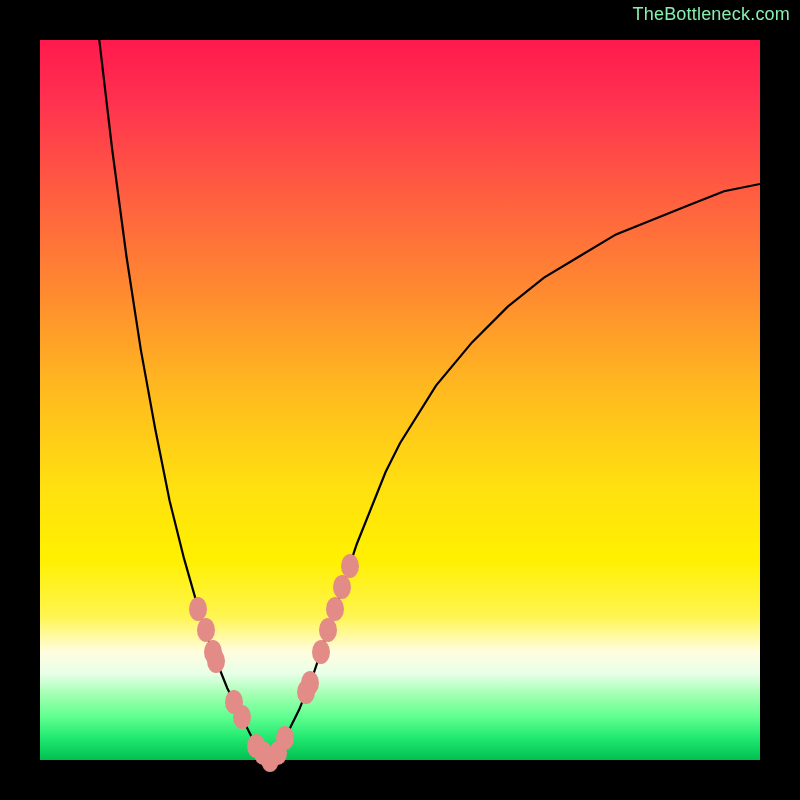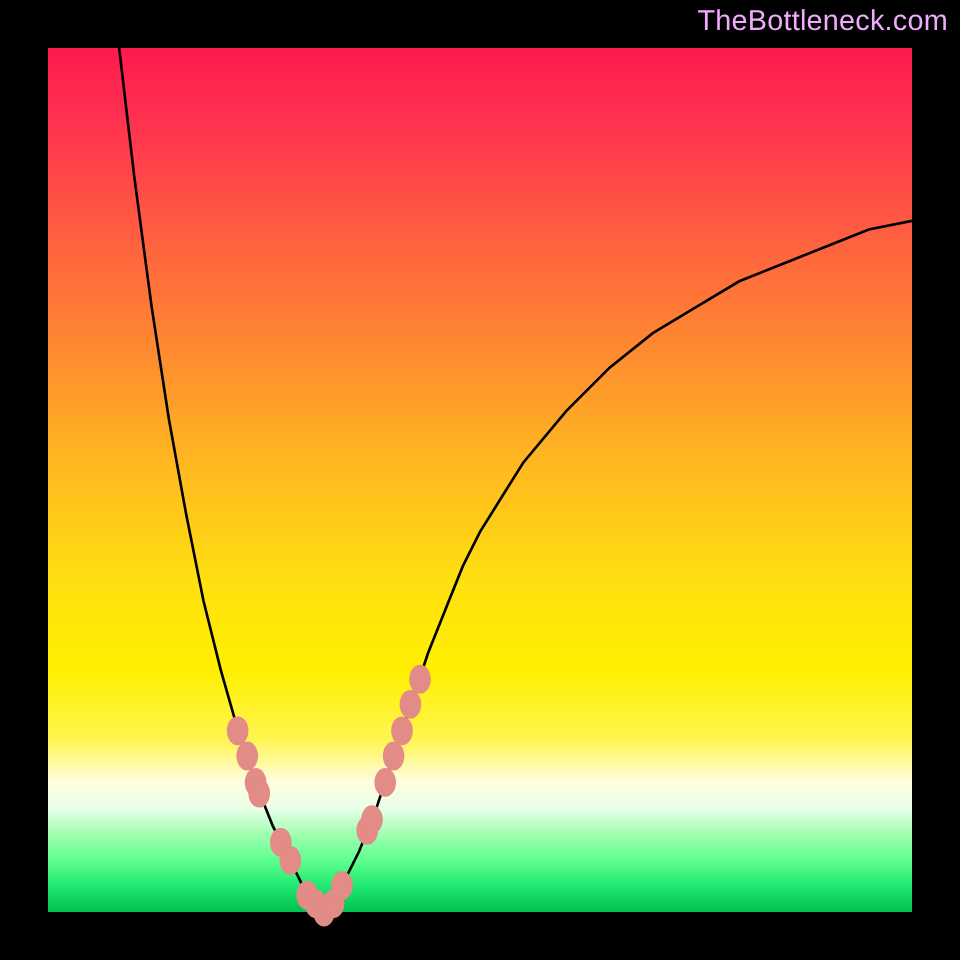--- a/index.html
+++ b/index.html
@@ -15,21 +15,21 @@
     #fff000 72%,
     #fff550 80%,
     #fffde0 85%,
     #e8ffe8 88%,
     #a0ffb0 91%,
     #60ff90 94%,
     #20e870 97%,
     #00c050 100%)}
 #curve-svg{position:absolute;left:40px;top:40px;width:720px;height:720px;pointer-events:none}
 .dot{position:absolute;width:18px;height:24px;border-radius:9px/12px;background:#e38b86;transform:translate(-50%,-50%)}
-#watermark{position:absolute;top:4px;right:10px;color:#f0abfc;font-size:24px;font-weight:400;letter-spacing:0.2px}
+#watermark{position:absolute;top:4px;right:10px;color:#86efac;font-size:18px;font-weight:400;letter-spacing:0.2px}
 </style>
 </head>
 <body>
 
 <div id="stage">
   <div id="watermark">TheBottleneck.com</div>
   <div id="plot"></div>
   <svg id="curve-svg" viewBox="0 0 720 720" preserveAspectRatio="none">
     <path id="curve-path" fill="none" stroke="#000" stroke-width="2.2" d="M0.0 -720.0 L14.4 -504.0 L28.8 -324.0 L43.2 -158.4 L57.6 -14.4 L72.0 108.0 L86.4 216.0 L100.8 309.6 L115.2 388.8 L129.6 460.8 L144.0 518.4 L158.4 568.8 L172.8 612.0 L187.2 648.0 L201.6 676.8 L208.8 691.2 L216.0 705.6 L223.2 712.8 L230.4 720.0 L237.6 712.8 L244.8 698.4 L259.2 669.6 L273.6 633.6 L288.0 590.4 L302.4 547.2 L316.8 504.0 L331.2 468.0 L345.6 432.0 L360.0 403.2 L396.0 345.6 L432.0 302.4 L468.0 266.4 L504.0 237.6 L540.0 216.0 L576.0 194.4 L612.0 180.0 L648.0 165.6 L684.0 151.2 L720.0 144.0 "></path>
   </svg>

